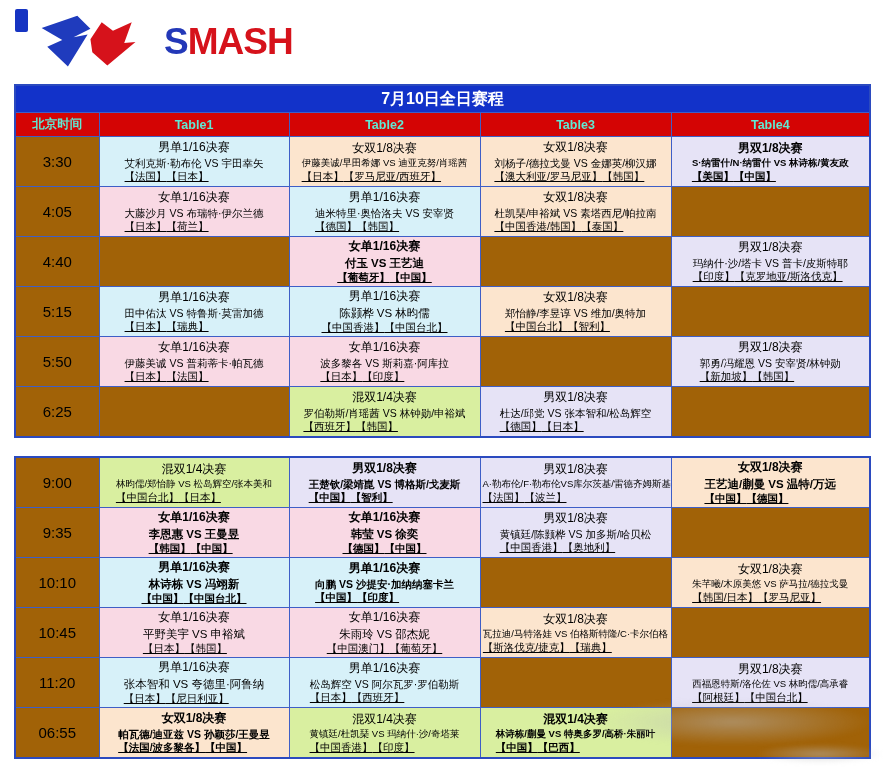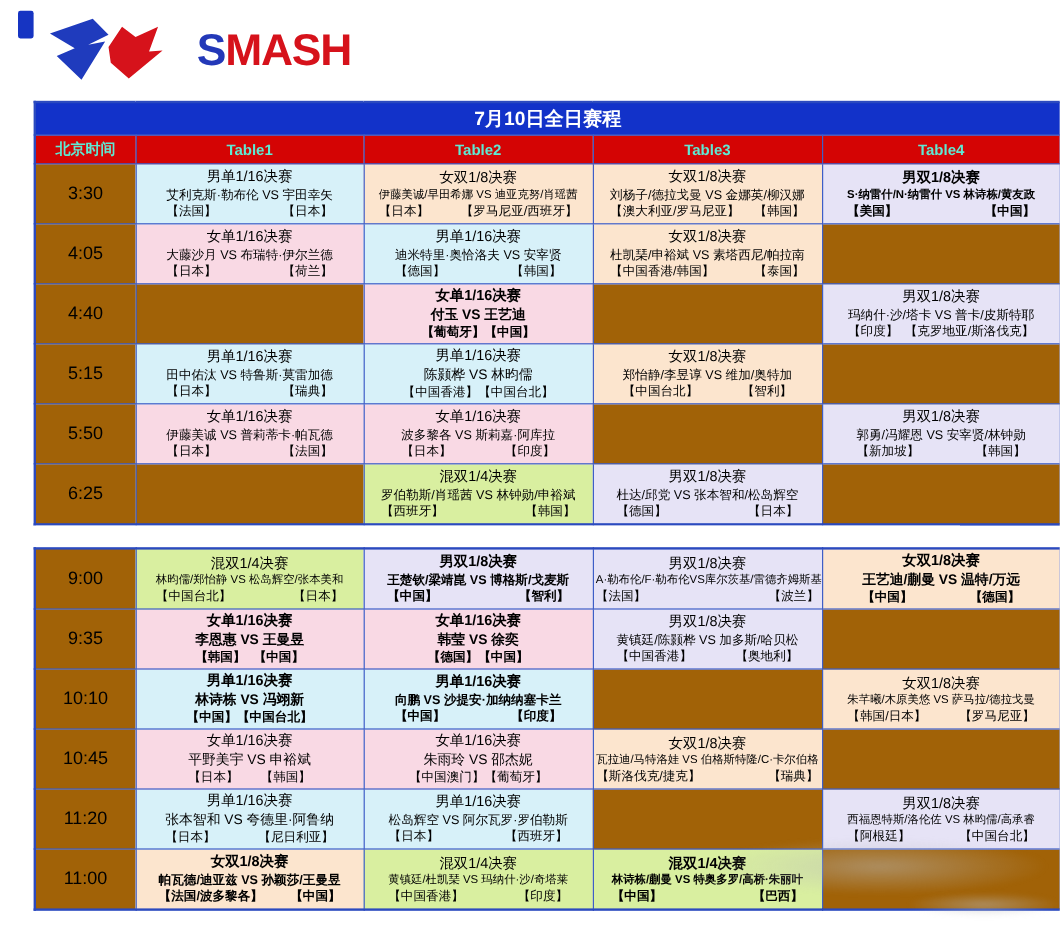--- a/index.html
+++ b/index.html
@@ -12,38 +12,38 @@
   .corner-mark{position:absolute;left:3px;top:9px;width:13px;height:23px;background:#1634c2;border-radius:2px;}
   .logo{display:flex;align-items:center;margin-left:24px;width:285px;flex:0 0 auto;}
   .logo svg{width:122px;height:60px;flex:0 0 auto;}
   .logo-text{font-size:37px;font-weight:bold;letter-spacing:-1px;margin-left:6px;font-style:normal;white-space:nowrap;}
   .logo-text .s{color:#2338b8;}
   .logo-text .mash{color:#d6121b;}
   .main-title{flex:1;text-align:center;margin:0;font-size:45px;font-weight:bold;line-height:1;letter-spacing:0;white-space:nowrap;}
   .t-blue{color:#1433d6;}
   .t-red{color:#e8000d;}
   
-  .schedule{margin-left:28px;width:772px;}
+  .schedule{margin-left:14px;width:772px;}
   table.block{border-collapse:collapse;table-layout:fixed;width:855px;border:2.5px solid #2b4abf;}
   col.c-time{width:84px;}
   col.c1{width:190px;}
   col.c2{width:191px;}
   col.c3{width:191px;}
   col.c4{width:199px;}
   td,th{border:1.5px solid #3e5ec7;}
   tr.title-row th{background:#1232c9;color:#fff;font-size:16px;font-weight:bold;height:26px;padding:0;text-align:center;}
   tr.head-row th{background:#d40404;color:#5eead4;font-size:12.5px;font-weight:bold;height:23px;padding:0;text-align:center;}
   td{height:47px;text-align:center;vertical-align:middle;padding:1px 2px;background:#a16207;}
   td.time{font-size:15px;color:#000;}
   .round{font-size:12px;line-height:1.4;}
   .inner{display:inline-block;vertical-align:top;max-width:100%;}
   .players{font-size:11.5px;line-height:1.4;white-space:nowrap;}
   .players.sm{font-size:10.5px;}
   .players.xs{font-size:9.5px;}
-  .countries{display:flex;justify-content:space-between;font-size:10.5px;line-height:1.3;}
+  .countries{display:flex;font-size:10.5px;line-height:1.3;text-decoration:underline;}
   td.bold{font-weight:bold;}
   .session-gap{height:18px;background:#fff;}
   
   .smudge{position:absolute;background:radial-gradient(ellipse,rgba(185,185,185,0.5),rgba(255,255,255,0) 70%);filter:blur(2px);pointer-events:none;}
   .smudge1{left:590px;top:698px;width:285px;height:48px;}
   .smudge2{left:755px;top:744px;width:130px;height:20px;}
 </style>
 </head>
 <body>
 
@@ -264,21 +264,21 @@
                 <span>【日本】</span>
                 <span>【西班牙】</span>
               </div></div></td>
           <td></td>
           <td style="background: rgb(230, 227, 246);"><div class="round">男双1/8决赛</div><div class="inner"><div class="players xs">西福恩特斯/洛伦佐 VS 林昀儒/高承睿</div><div class="countries">
                 <span>【阿根廷】</span>
                 <span>【中国台北】</span>
               </div></div></td>
         </tr>
         <tr>
-          <td class="time">11:00</td>
+          <td class="time">06:55</td>
           <td class="bold" style="background: rgb(252, 229, 206);"><div class="round">女双1/8决赛</div><div class="inner"><div class="players sm">帕瓦德/迪亚兹 VS 孙颖莎/王曼昱</div><div class="countries">
                 <span>【法国/波多黎各】</span>
                 <span>【中国】</span>
               </div></div></td>
           <td style="background: rgb(217, 239, 160);"><div class="round">混双1/4决赛</div><div class="inner"><div class="players xs">黄镇廷/杜凯琹 VS 玛纳什·沙/奇塔莱</div><div class="countries">
                 <span>【中国香港】</span>
                 <span>【印度】</span>
               </div></div></td>
           <td class="bold" style="background: rgb(217, 239, 160);"><div class="round">混双1/4决赛</div><div class="inner"><div class="players xs">林诗栋/蒯曼 VS 特奥多罗/高桥·朱丽叶</div><div class="countries">
                 <span>【中国】</span>

